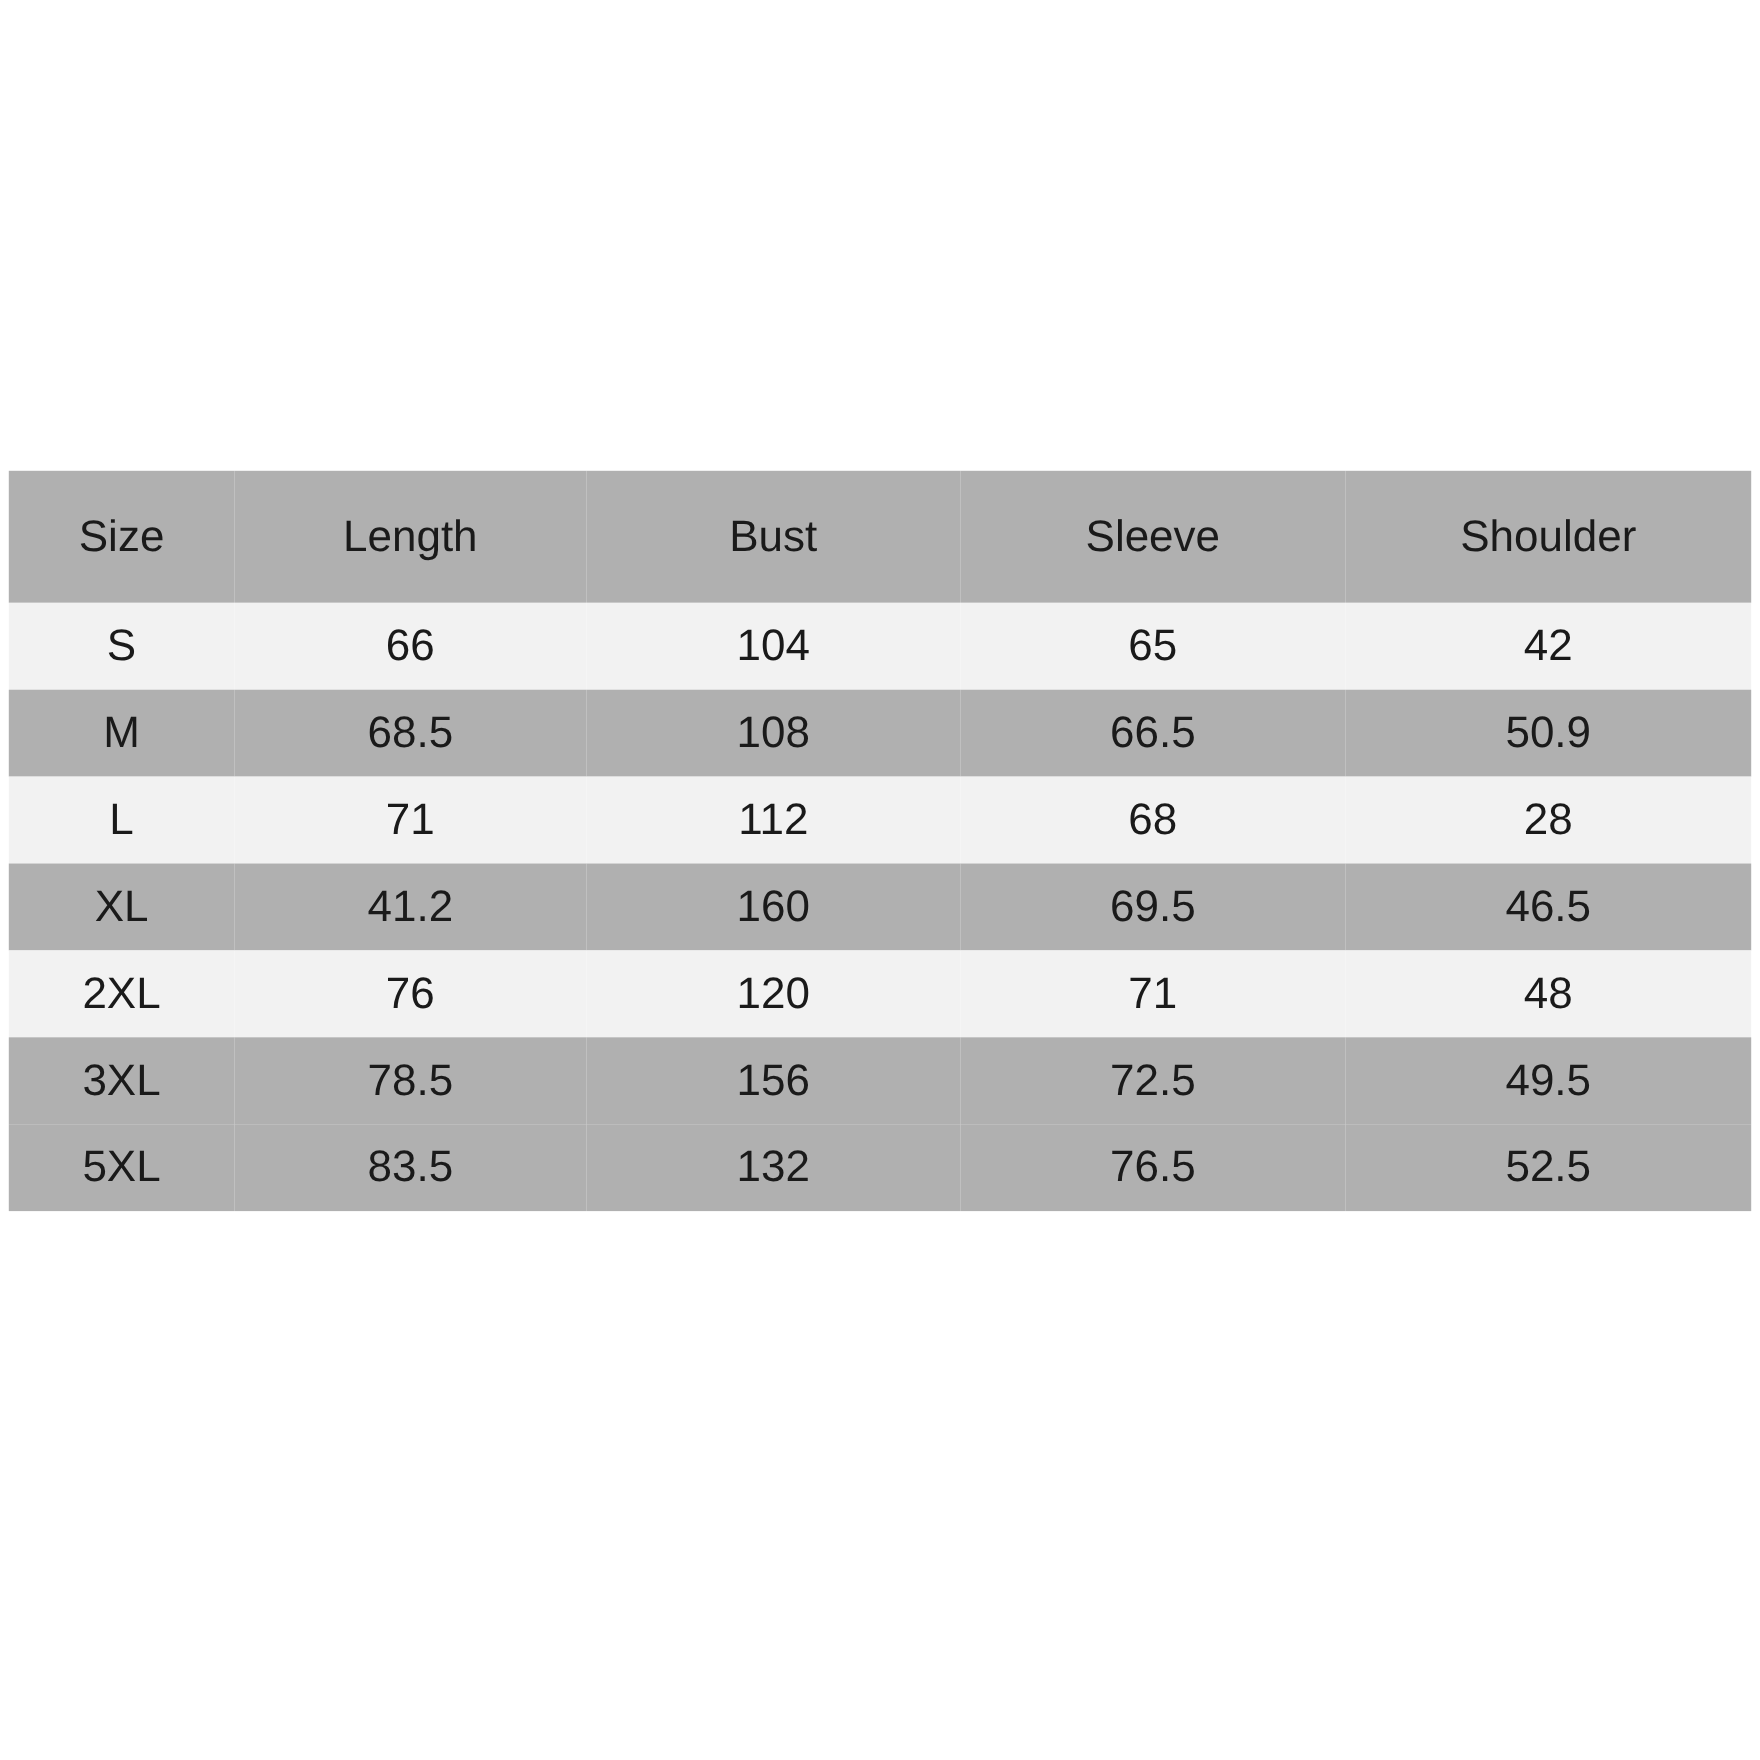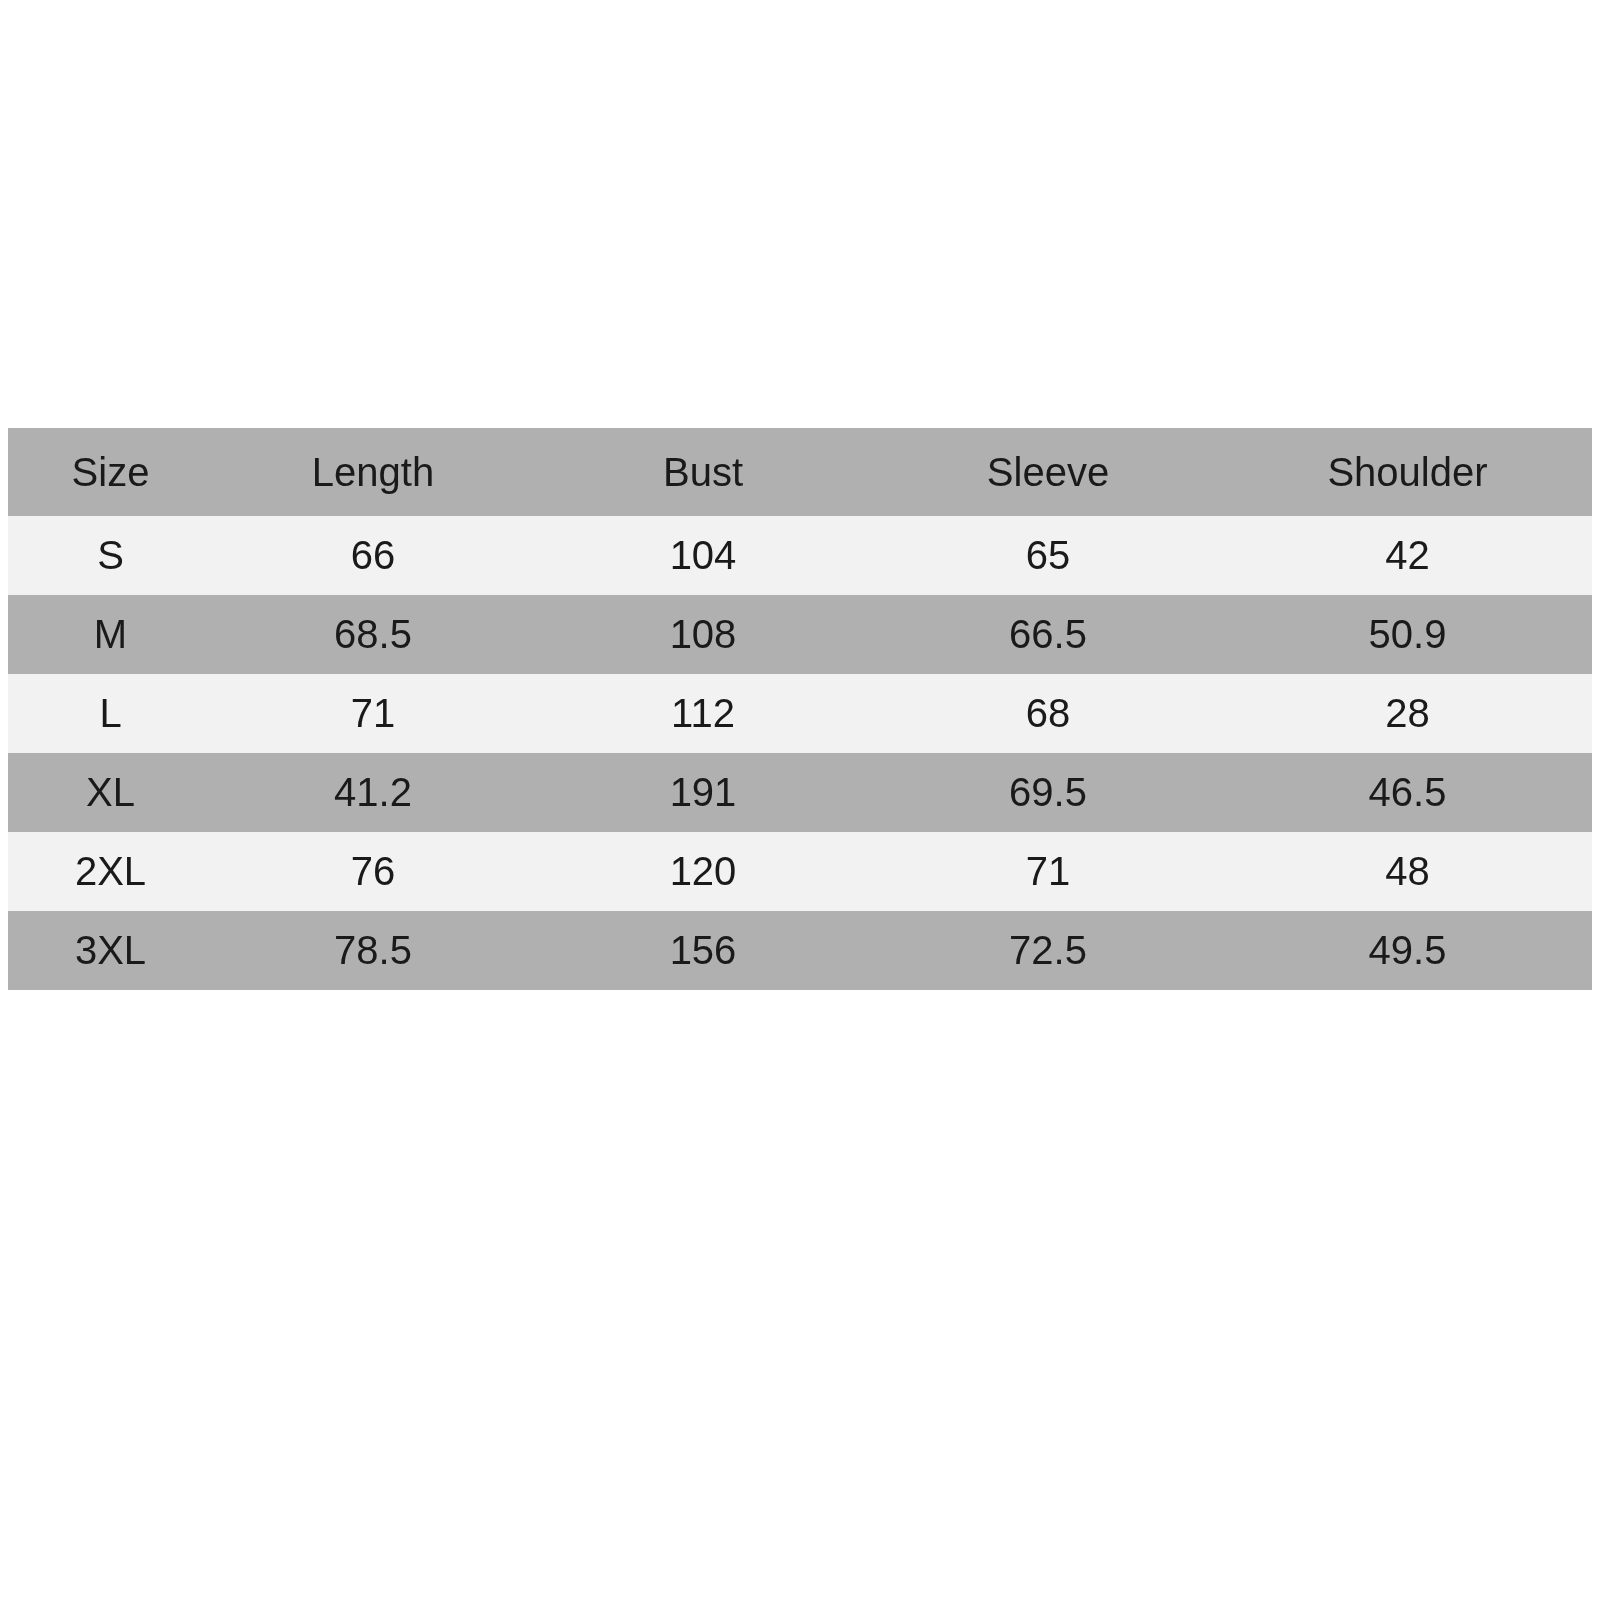--- a/index.html
+++ b/index.html
@@ -33,21 +33,21 @@
   .size-chart col.c-sleeve   { width: 350px; }
   .size-chart col.c-shoulder { width: 369px; }
 
   .size-chart thead th {
     height: 88px;
     background: #b0b0b0;
     color: #1a1a1a;
     font-weight: normal;
     font-size: 40px;
     text-align: center;
-    padding: 0;
+    padding: 16px;
     vertical-align: middle;
   }
   .size-chart tbody td {
     height: 79px;
     font-size: 40px;
     color: #1a1a1a;
     text-align: center;
     padding: 0;
     vertical-align: middle;
     font-weight: normal;
@@ -94,33 +94,40 @@
       <tr class="odd">
         <td>L</td>
         <td>71</td>
         <td>112</td>
         <td>68</td>
         <td>28</td>
       </tr>
       <tr class="even">
         <td>XL</td>
         <td>41.2</td>
-        <td>191</td>
+        <td>160</td>
         <td>69.5</td>
         <td>46.5</td>
       </tr>
       <tr class="odd">
         <td>2XL</td>
         <td>76</td>
         <td>120</td>
         <td>71</td>
         <td>48</td>
       </tr>
       <tr class="even">
         <td>3XL</td>
         <td>78.5</td>
         <td>156</td>
         <td>72.5</td>
         <td>49.5</td>
       </tr>
+      <tr class="even">
+        <td>5XL</td>
+        <td>83.5</td>
+        <td>132</td>
+        <td>76.5</td>
+        <td>52.5</td>
+      </tr>
     </tbody>
   </table>
 </div>
 
 </body></html>

